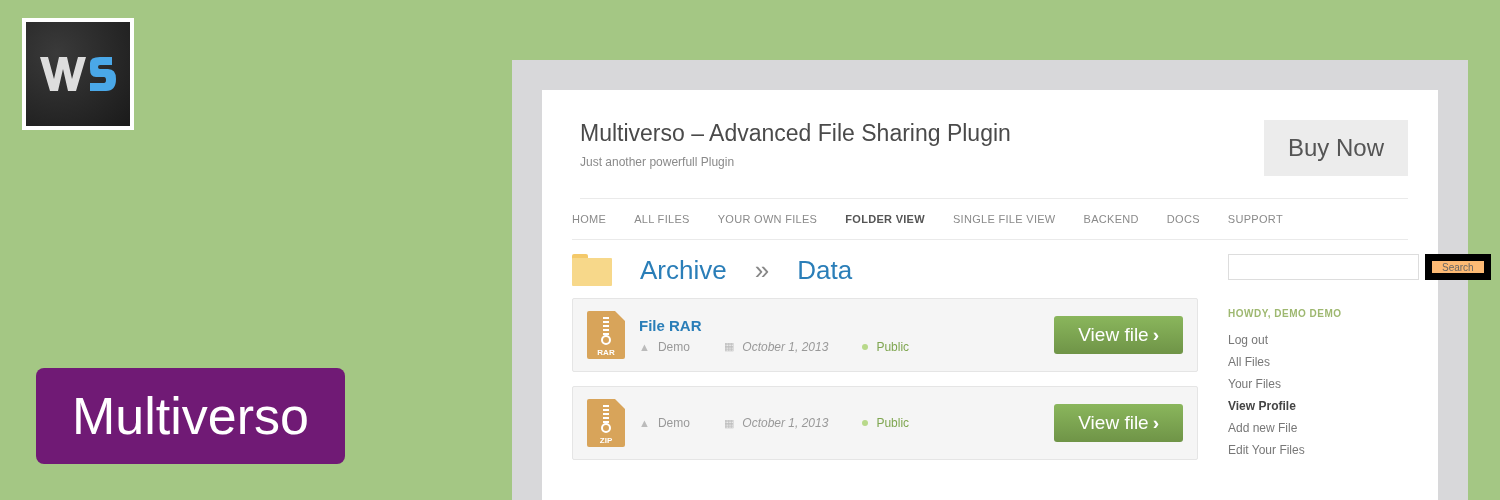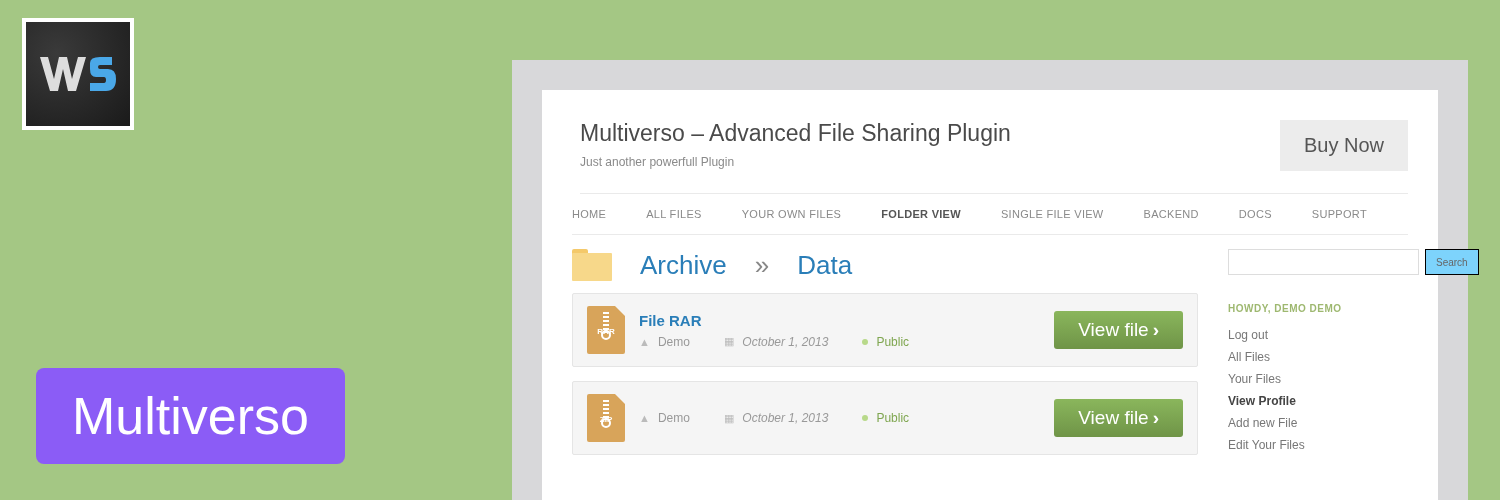--- a/index.html
+++ b/index.html
@@ -27,21 +27,21 @@
   background-image: radial-gradient(circle at 30% 30%, #3a3a3a 0%, #1a1a1a 100%);
   display: flex;
   align-items: center;
   justify-content: center;
 }
 .logo-inner svg { width: 80px; height: 50px; }
 .title-badge {
   position: absolute;
   left: 36px;
   bottom: 36px;
-  background: #8b5cf6;
+  background: #701a75;
   color: #fff;
   border-radius: 8px;
   padding: 18px 36px;
   font-size: 52px;
   font-weight: 300;
 }
 .app-panel {
   position: absolute;
   top: 60px;
   left: 512px;
@@ -72,26 +72,26 @@
 .app-subtitle {
   font-size: 12px;
   color: #8a8a8a;
   margin-top: 8px;
 }
 .buy-btn {
   background: #ececec;
   color: #555;
   border: none;
   padding: 14px 24px;
-  font-size: 20px;
+  font-size: 24px;
   cursor: pointer;
 }
 .nav-row {
   display: flex;
-  gap: 40px;
+  gap: 28px;
   padding: 14px 0;
   border-bottom: 1px solid #eaeaea;
 }
 .nav-item {
   font-size: 11px;
   color: #8a8a8a;
   letter-spacing: 0.3px;
   cursor: pointer;
 }
 .nav-item.active {
@@ -180,21 +180,21 @@
   top: 24px;
   left: 50%;
   transform: translateX(-50%);
   width: 10px;
   height: 10px;
   border: 2px solid #fff;
   border-radius: 50%;
 }
 .ext-label {
   position: absolute;
-  bottom: 18px;
+  bottom: 2px;
   left: 0;
   right: 0;
   text-align: center;
   font-size: 8px;
   color: #fff;
   font-weight: 700;
 }
 .file-info { flex: 1; }
 .file-name {
   color: #2a7eb8;
@@ -229,22 +229,22 @@
 }
 .chev { font-weight: 700; }
 .search-row { display: flex; gap: 6px; margin-bottom: 28px; }
 .search-inp {
   flex: 1;
   border: 1px solid #ddd;
   height: 26px;
   padding: 0 6px;
 }
 .search-btn {
-  background: #7dd3fc;
-  border: 1px solid #000000;
+  background: #fdba74;
+  border: 7px solid #000000;
   font-size: 10px;
   padding: 0 10px;
   color: #666;
   cursor: pointer;
 }
 .howdy {
   font-size: 10px;
   color: #9eb870;
   font-weight: 600;
   letter-spacing: 0.5px;

